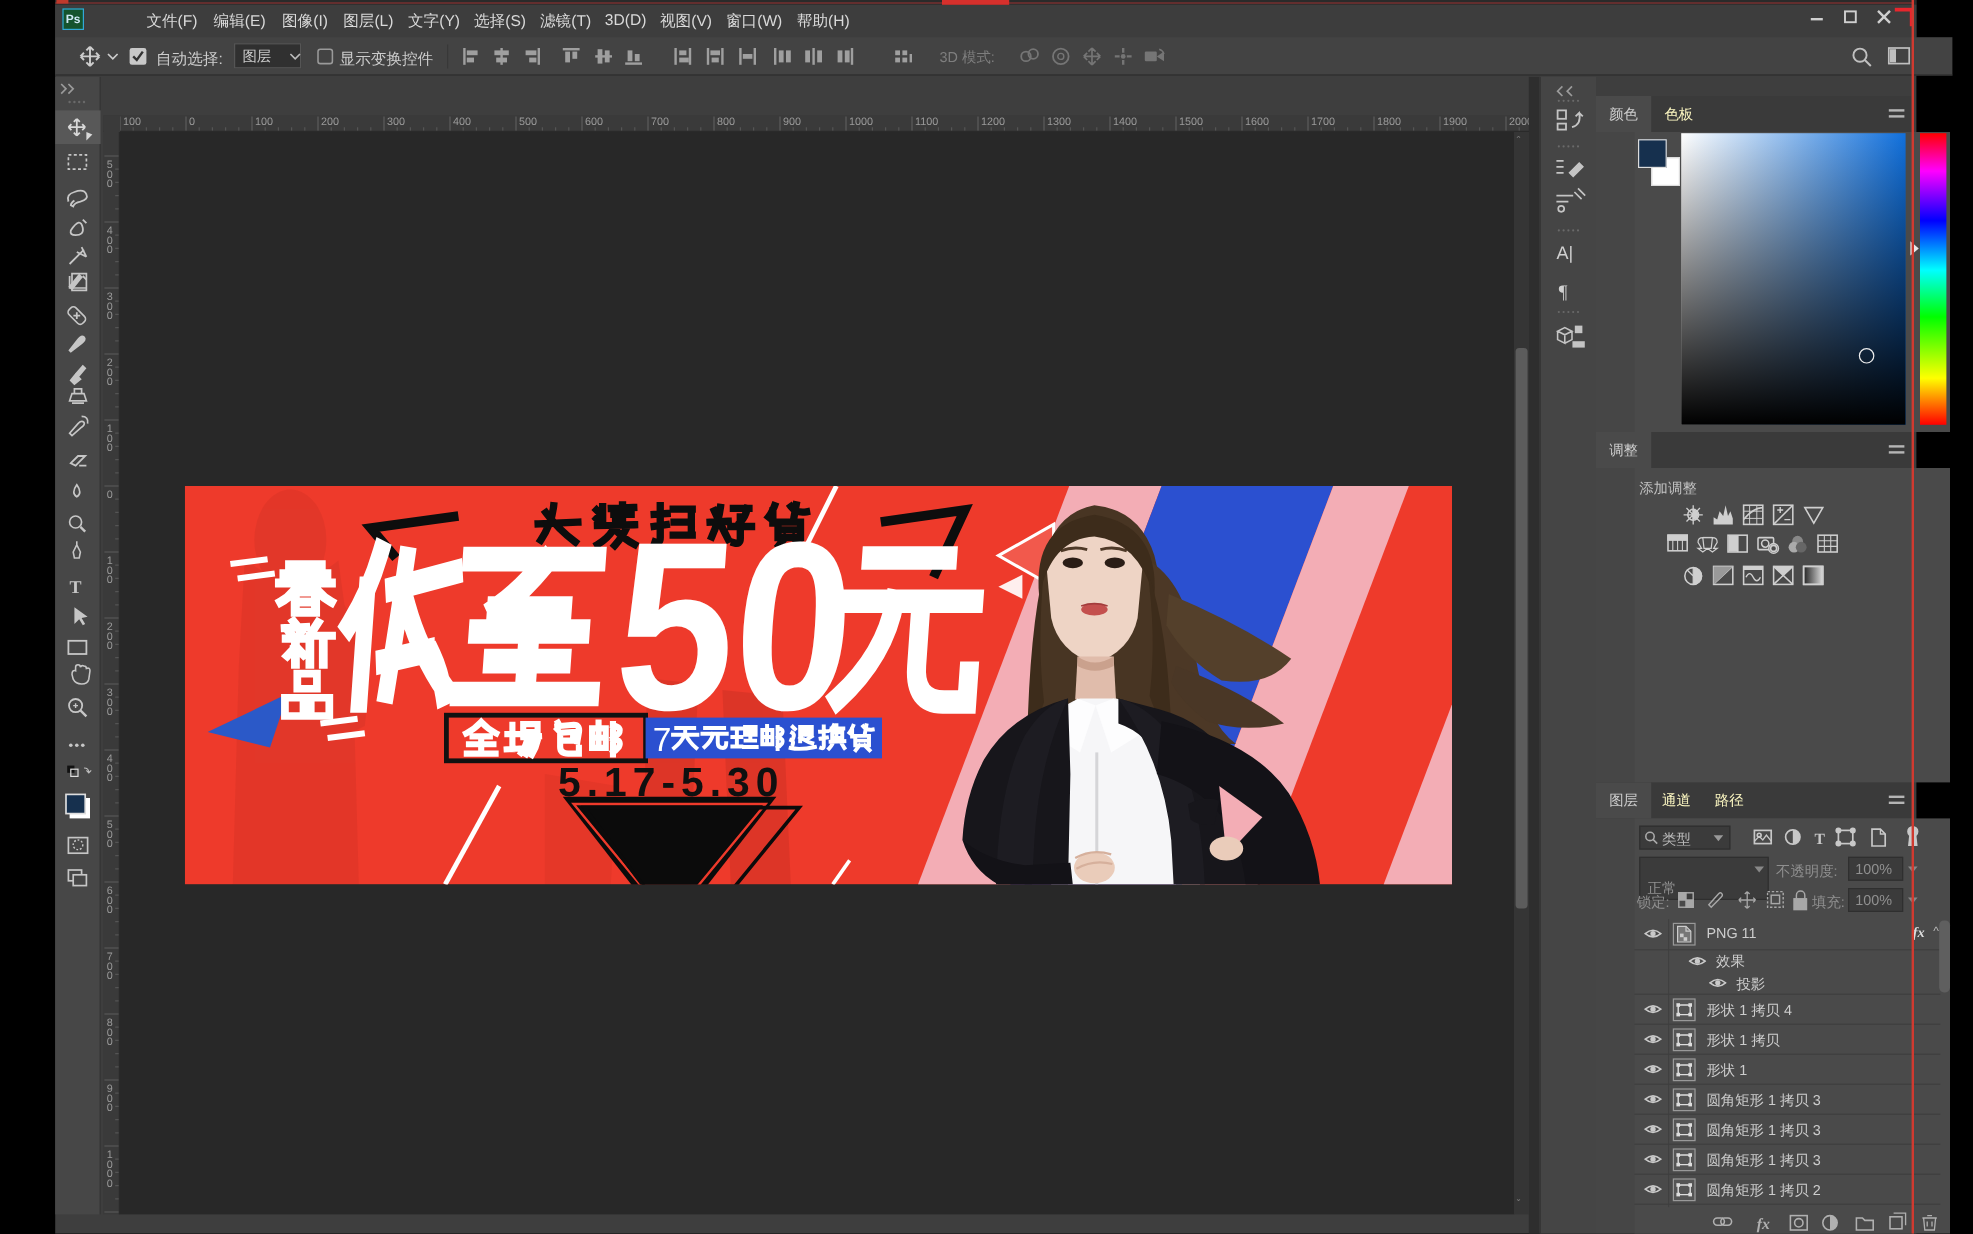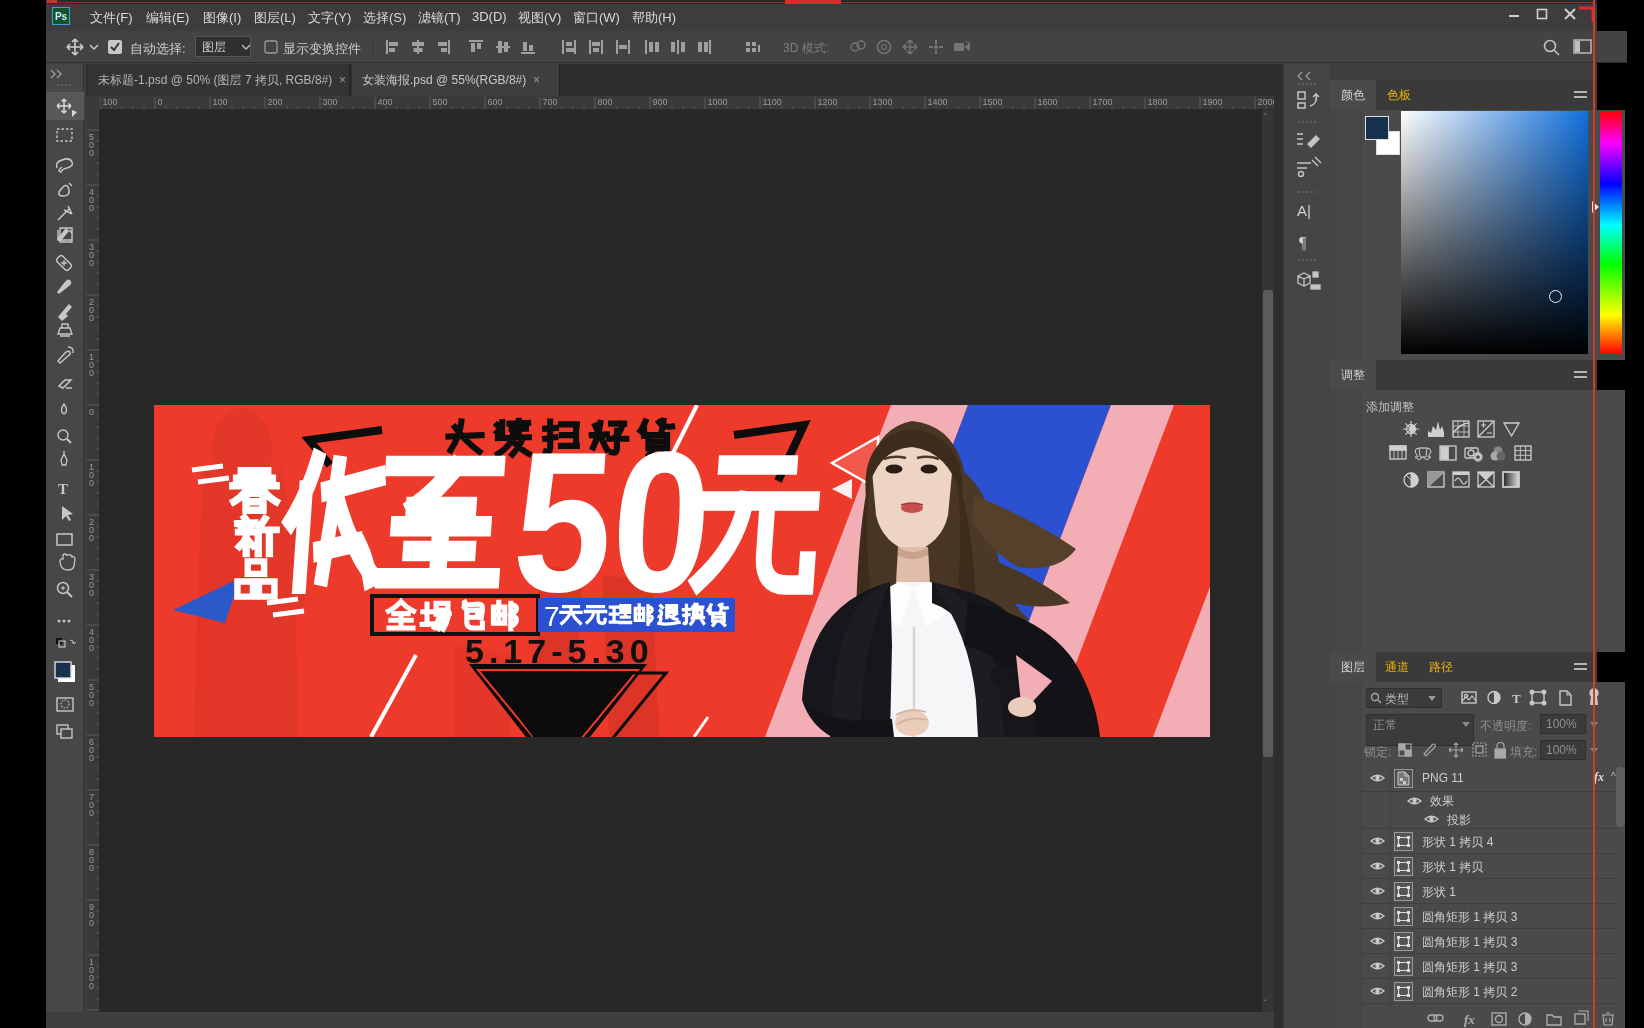--- a/index.html
+++ b/index.html
@@ -8,38 +8,38 @@
 .abs{position:absolute;}
 #stage{position:absolute;left:0;top:0;width:1644px;height:1028px;background:#000;}
 
 #win{position:absolute;left:46px;top:0;width:1551px;height:1028px;background:#3e3e3e;}
 #menubar{position:absolute;left:46px;top:4px;width:1551px;height:27px;background:#3d3d3d;color:#d9d9d9;font-size:13px;}
 #topline{position:absolute;left:46px;top:0;width:1551px;height:4px;background:#2a2a2a;}
 #redline{position:absolute;left:46px;top:2px;width:1549px;height:1px;background:#a33;opacity:.75;}
 #redtab1{position:absolute;left:47px;top:0;width:10px;height:3px;background:#c0392b;}
 #redtab2{position:absolute;left:785px;top:0;width:56px;height:4px;background:#d6302c;}
 #redright{position:absolute;left:1593px;top:0;width:2px;height:1028px;background:#d03a30;}
-.menuitem{position:absolute;top:5px;}
+.menuitem{position:absolute;top:5px;margin-left:32px;}
 #pslogo{position:absolute;left:52px;top:7px;width:18px;height:18px;background:#14532d;border:1px solid #31a8d8;color:#cfe8f5;font-size:10px;text-align:center;line-height:17px;font-weight:bold;}
 #optbar{position:absolute;left:46px;top:31px;width:1581px;height:32px;background:#434343;border-bottom:1px solid #2c2c2c;color:#cccccc;font-size:13px;}
 #tabrow{position:absolute;left:86px;top:64px;width:1197px;height:32px;background:#2d2d2d;}
 .doctab{position:absolute;top:0;height:32px;font-size:12px;color:#b5b5b5;padding:0 10px;line-height:32px;white-space:nowrap;}
 #hruler{position:absolute;left:86px;top:96px;width:1190px;height:14px;background:#3a3a3a;border-bottom:1px solid #2a2a2a;overflow:hidden;}
 #vruler{position:absolute;left:86px;top:110px;width:14px;height:902px;background:#3a3a3a;border-right:1px solid #2a2a2a;overflow:hidden;}
 #canvas{position:absolute;left:100px;top:110px;width:1162px;height:902px;background:#282828;overflow:hidden;}
 #canvascorner{position:absolute;left:86px;top:96px;width:14px;height:14px;background:#3a3a3a;}
 #vsb{position:absolute;left:1262px;top:110px;width:12px;height:902px;background:#353535;}
 #statusbar{position:absolute;left:86px;top:1012px;width:1197px;height:16px;background:#3c3c3c;color:#b0b0b0;font-size:11px;}
 #toolbar{position:absolute;left:46px;top:64px;width:38px;height:948px;background:#474747;border-right:1px solid #333;}
 #rightstrip{position:absolute;left:1283px;top:64px;width:47px;height:964px;background:#454545;border-left:1px solid #333;}
 #rightpanels{position:absolute;left:1330px;top:64px;width:263px;height:964px;background:#464646;}
 .ptabbar{position:absolute;left:0;width:263px;height:30px;background:#3a3a3a;}
 .ptab{position:absolute;top:0;height:30px;line-height:30px;font-size:12px;color:#cfcfcf;padding:0 11px;}
 .ptab.on{background:#4a4a4a;}
-.ptab.off{color:#eab308;}
+.ptab.off{color:#fef9c3;}
 .pbody{position:absolute;left:0;width:263px;background:#4a4a4a;margin-left:32px;}
 .dim{color:#8f8f8f;}
 .fieldbox{position:absolute;background:#3b3b3b;border:1px solid #2f2f2f;color:#909090;font-size:12px;}
 .lrow{position:absolute;left:0;width:255px;height:25px;border-bottom:1px solid #3f3f3f;color:#cdcdcd;font-size:12px;}
 .eye{position:absolute;left:8px;top:6px;width:15px;height:12px;}
 .lthumb{position:absolute;left:32px;top:3px;width:19px;height:19px;background:#5a5a5a;border:1px solid #8a8a8a;}
 .lname{position:absolute;left:60px;top:5px;white-space:nowrap;}
 </style>
 </head>
 <body>
@@ -244,24 +244,20 @@
           <rect x="13" y="577" width="6" height="6" fill="none" stroke="#ddd"></rect>
           <path d="M24 576 q4 0 4 4 m-2 -2 l2 2 l2 -2" stroke="#bbb" fill="none"></path>
         </g>
     <rect x="12" y="601" width="17" height="17" fill="#fff"></rect>
         <rect x="9" y="598" width="16" height="16" fill="#16304e" stroke="#ddd" stroke-width="1.4"></rect>
     <rect x="11" y="634" width="16" height="13" fill="none" stroke="#c6c6c6" stroke-width="1.4"></rect>
     <circle cx="19" cy="640" r="4" fill="none" stroke="#c6c6c6" stroke-width="1.2" stroke-dasharray="1.5 1.5"></circle>
     <rect x="11" y="661" width="11" height="9" fill="none" stroke="#c6c6c6" stroke-width="1.4"></rect>
     <rect x="15" y="665" width="11" height="9" fill="#474747" stroke="#c6c6c6" stroke-width="1.4"></rect>
   </svg>
-  </div>
-  <div id="tabrow">
-    <div class="doctab" style="left:2px;width:262px;background:#343434;border-right:1px solid #252525">未标题-1.psd @ 50% (图层 7 拷贝, RGB/8#)&nbsp;&nbsp;<span style="color:#9a9a9a">×</span></div>
-    <div class="doctab" style="left:266px;width:208px;background:#3e3e3e;border-right:1px solid #252525;color:#c8c8c8">女装海报.psd @ 55%(RGB/8#)&nbsp;&nbsp;<span style="color:#9a9a9a">×</span></div>
   </div>
   <div id="hruler"><svg width="1190" height="14">
         <line x1="14.0" y1="1" x2="14.0" y2="13" stroke="#5d5d5d" stroke-width="1"></line>
         <line x1="25.0" y1="10" x2="25.0" y2="13" stroke="#555" stroke-width="1"></line>
         <line x1="36.0" y1="10" x2="36.0" y2="13" stroke="#555" stroke-width="1"></line>
         <line x1="47.0" y1="10" x2="47.0" y2="13" stroke="#555" stroke-width="1"></line>
         <line x1="58.0" y1="10" x2="58.0" y2="13" stroke="#555" stroke-width="1"></line>
         <line x1="69.0" y1="1" x2="69.0" y2="13" stroke="#5d5d5d" stroke-width="1"></line>
         <line x1="80.0" y1="10" x2="80.0" y2="13" stroke="#555" stroke-width="1"></line>
         <line x1="91.0" y1="10" x2="91.0" y2="13" stroke="#555" stroke-width="1"></line>
@@ -884,21 +880,21 @@
             <circle cx="84" cy="4" r="1.8" fill="#c8c8c8"></circle>
             <circle cx="96" cy="4" r="1.8" fill="#c8c8c8"></circle>
             <circle cx="84" cy="15" r="1.8" fill="#c8c8c8"></circle>
             <circle cx="96" cy="15" r="1.8" fill="#c8c8c8"></circle>
           <path d="M112 3 h7 l4 4 v10 h-11 z"></path>
             <path d="M119 3 v4 h4" stroke-width="1.1"></path>
           <circle cx="146" cy="5" r="4" fill="#c8c8c8"></circle>
             <path d="M143 8 h6 l1 9 h-8 z" fill="#c8c8c8" stroke-width="0"></path>
         </g>
       </svg>
-      <div class="fieldbox" style="left:4px;top:32px;width:108px;height:32px;padding:2px 6px">正常</div>
+      <div class="fieldbox" style="left:4px;top:32px;width:108px;height:20px;padding:17px 6px">正常</div>
         <div class="abs" style="left:100px;top:40px;width:0;height:0;border-left:4px solid transparent;border-right:4px solid transparent;border-top:5px solid #888"></div>
       <span class="abs dim" style="left:118px;top:36px;font-size:12px">不透明度:</span>
       <div class="fieldbox" style="left:178px;top:32px;width:46px;height:20px;padding:2px 5px">100%</div>
         <div class="abs" style="left:228px;top:40px;width:0;height:0;border-left:4px solid transparent;border-right:4px solid transparent;border-top:5px solid #888"></div>
       <span class="abs dim" style="left:2px;top:62px;font-size:12px">锁定:</span>
       <svg class="abs" style="left:34px;top:58px" width="110" height="20" viewBox="0 0 110 20">
         <g stroke="#a8a8a8" fill="none" stroke-width="1.2">
           <g>
               <rect x="3" y="4" width="12" height="12"></rect>
               <path d="M3 4 h6 v6 h-6 z M9 10 h6 v6 h-6 z" fill="#a8a8a8"></path>

